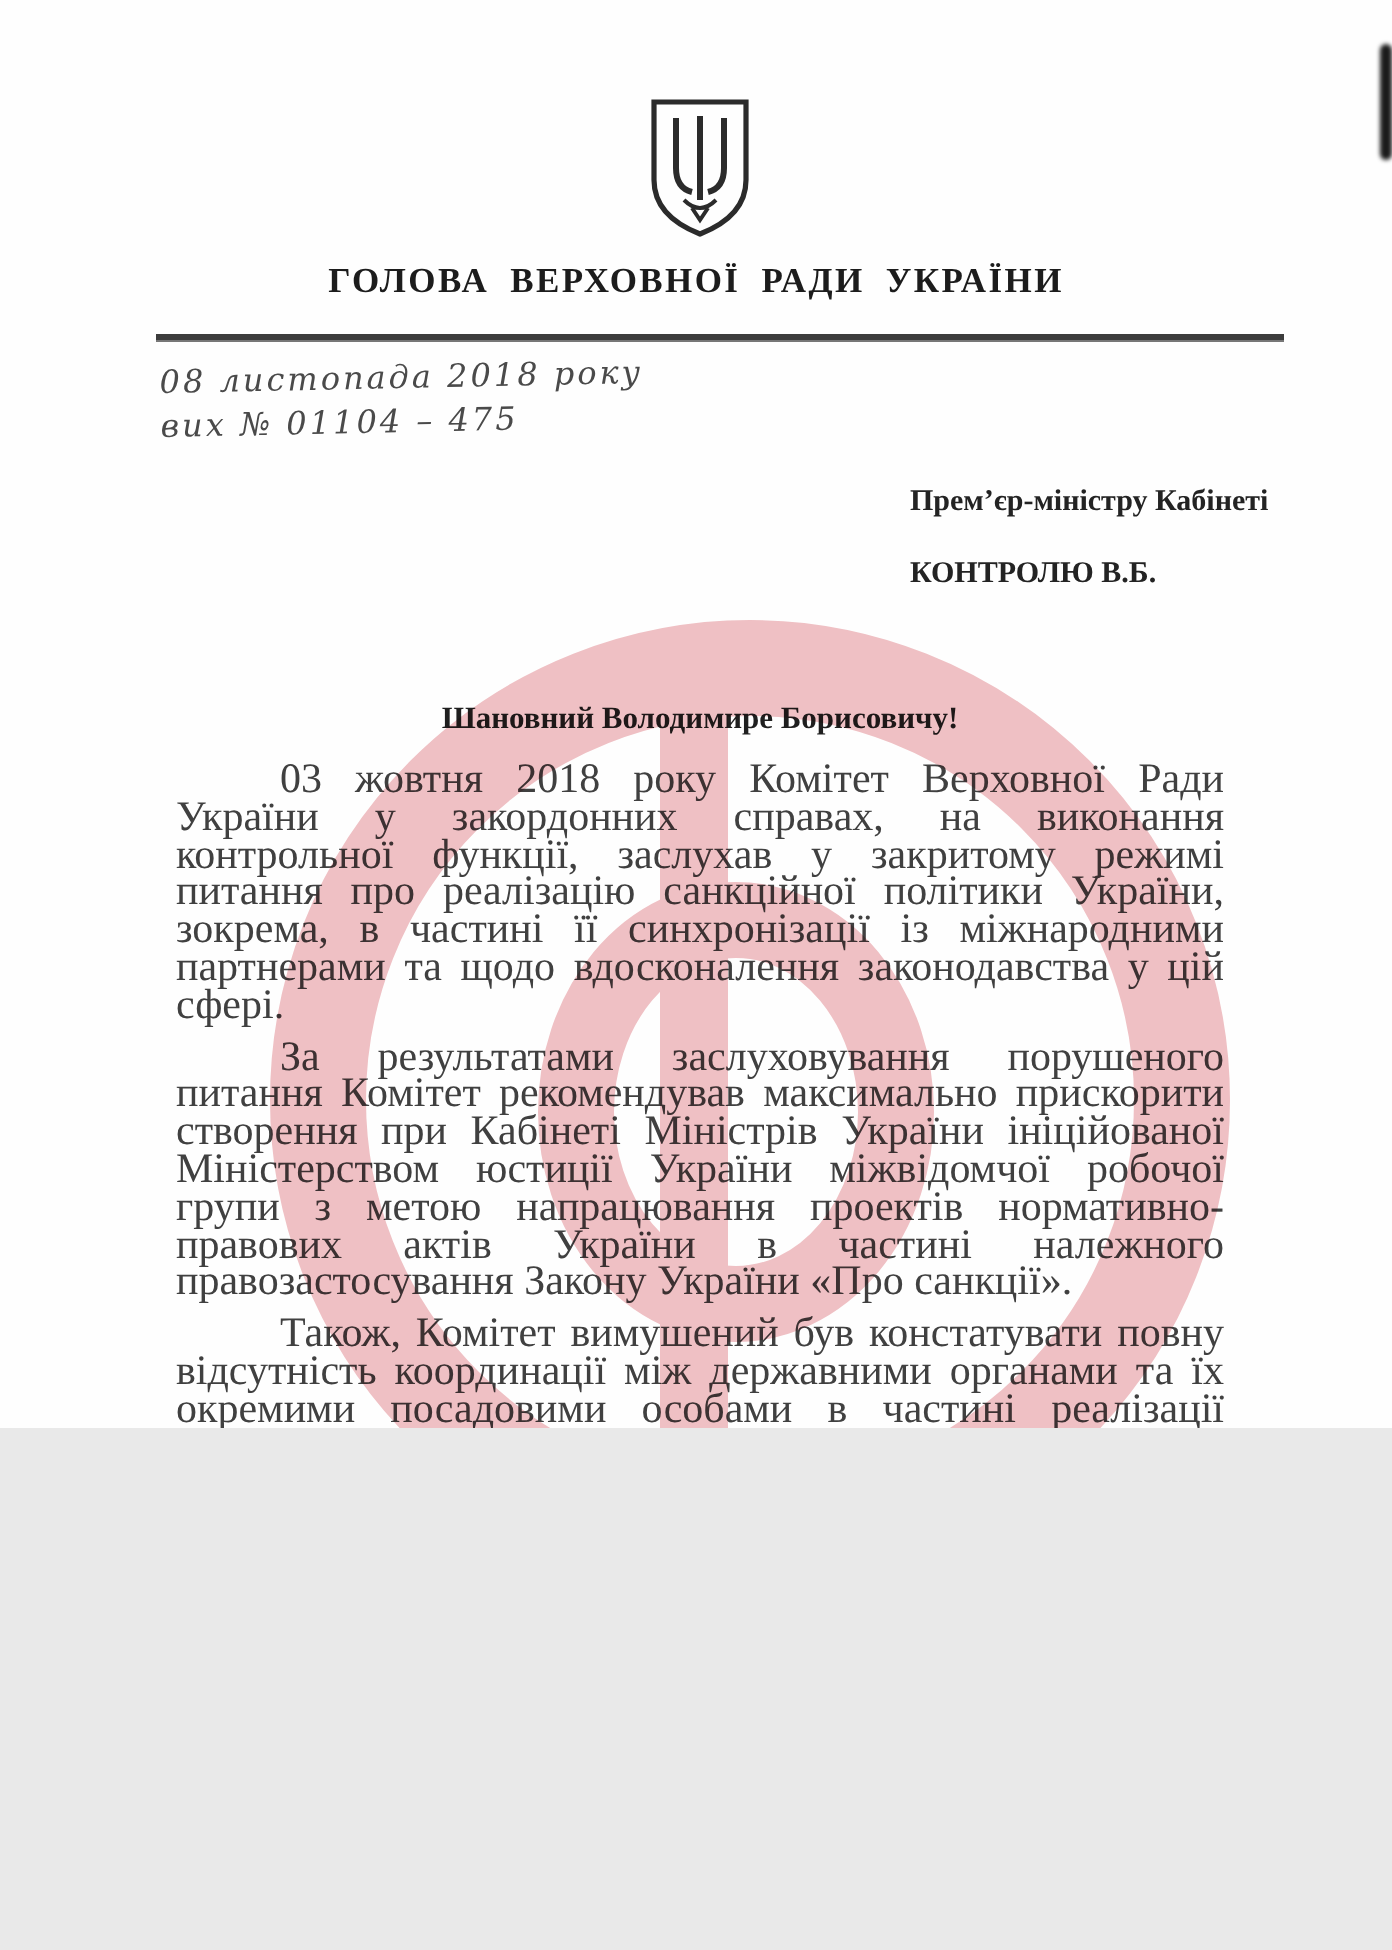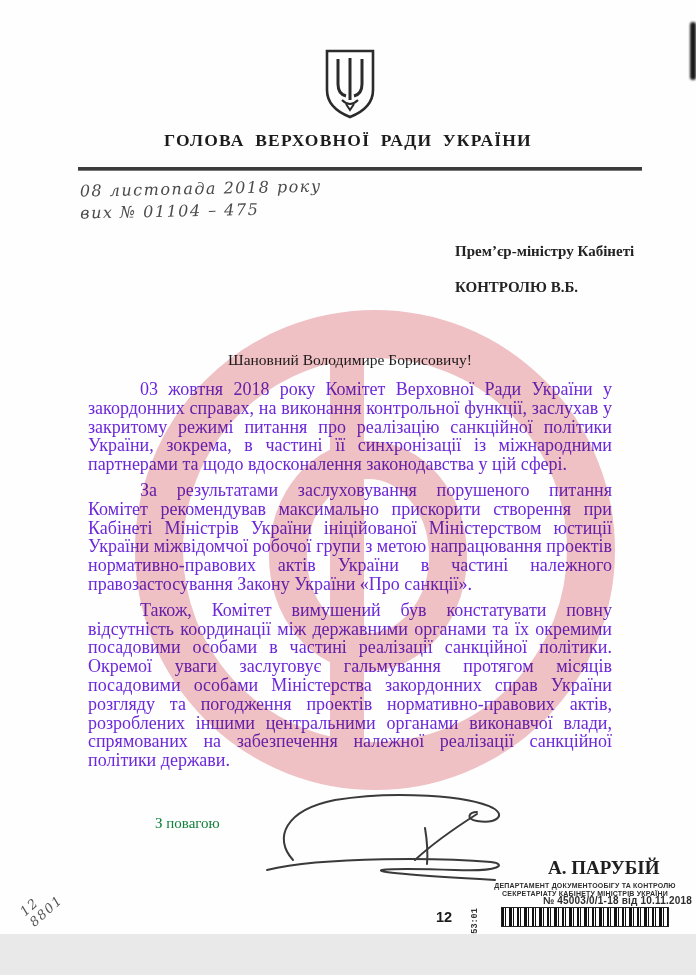--- a/index.html
+++ b/index.html
@@ -1,18 +1,18 @@
 <!DOCTYPE html>
 <html><head>
 <meta charset="utf-8">
 <style>
   html,body{margin:0;padding:0;background:#e9e9e9;}
   .page{
     position:relative;
-    width:696px;height:934px;
+    width:696px;height:714px;
     margin:0 auto;
     background:#fefefe;
     overflow:hidden;
     font-family:"Liberation Serif", serif;
     color:#222;
   }
   
   .emblem{position:absolute;left:320px;top:48px;width:60px;height:72px;}
   .doc-title{
     position:absolute;left:0;top:130px;width:100%;
@@ -33,25 +33,25 @@
   .hw-corner{
     position:absolute;left:22px;top:892px;font-size:13px;line-height:14px;
     transform:rotate(-42deg);color:#555;
   }
   
   .addressee{position:absolute;left:455px;top:243px;font-size:15px;font-weight:bold;color:#232323;}
   .addressee .l2{margin-top:19px;}
   
   .salutation{
     position:absolute;left:88px;top:351px;width:524px;
-    text-align:center;font-weight:normal;font-size:15.5px;color:#1f1f1f;
+    text-align:center;font-weight:bold;font-size:15.5px;color:#1f1f1f;
   }
   .body-text{
     position:absolute;left:88px;top:380px;width:524px;
-    font-size:18px;line-height:18.8px;text-align:justify;color:#6d28d9;
+    font-size:21px;line-height:18.8px;text-align:justify;color:#404040;
   }
   .body-text p{margin:0 0 7px 0;text-indent:52px;}
   
   .regards{position:absolute;left:155px;top:815px;font-size:15px;color:#15803d;}
   .signature{position:absolute;left:255px;top:788px;width:270px;height:100px;}
   .signer{position:absolute;left:548px;top:857px;font-size:19px;font-weight:bold;color:#1f1f1f;}
   
   .stamp{
     position:absolute;left:478px;top:882px;width:214px;
     text-align:center;font-family:"Liberation Sans", sans-serif;

